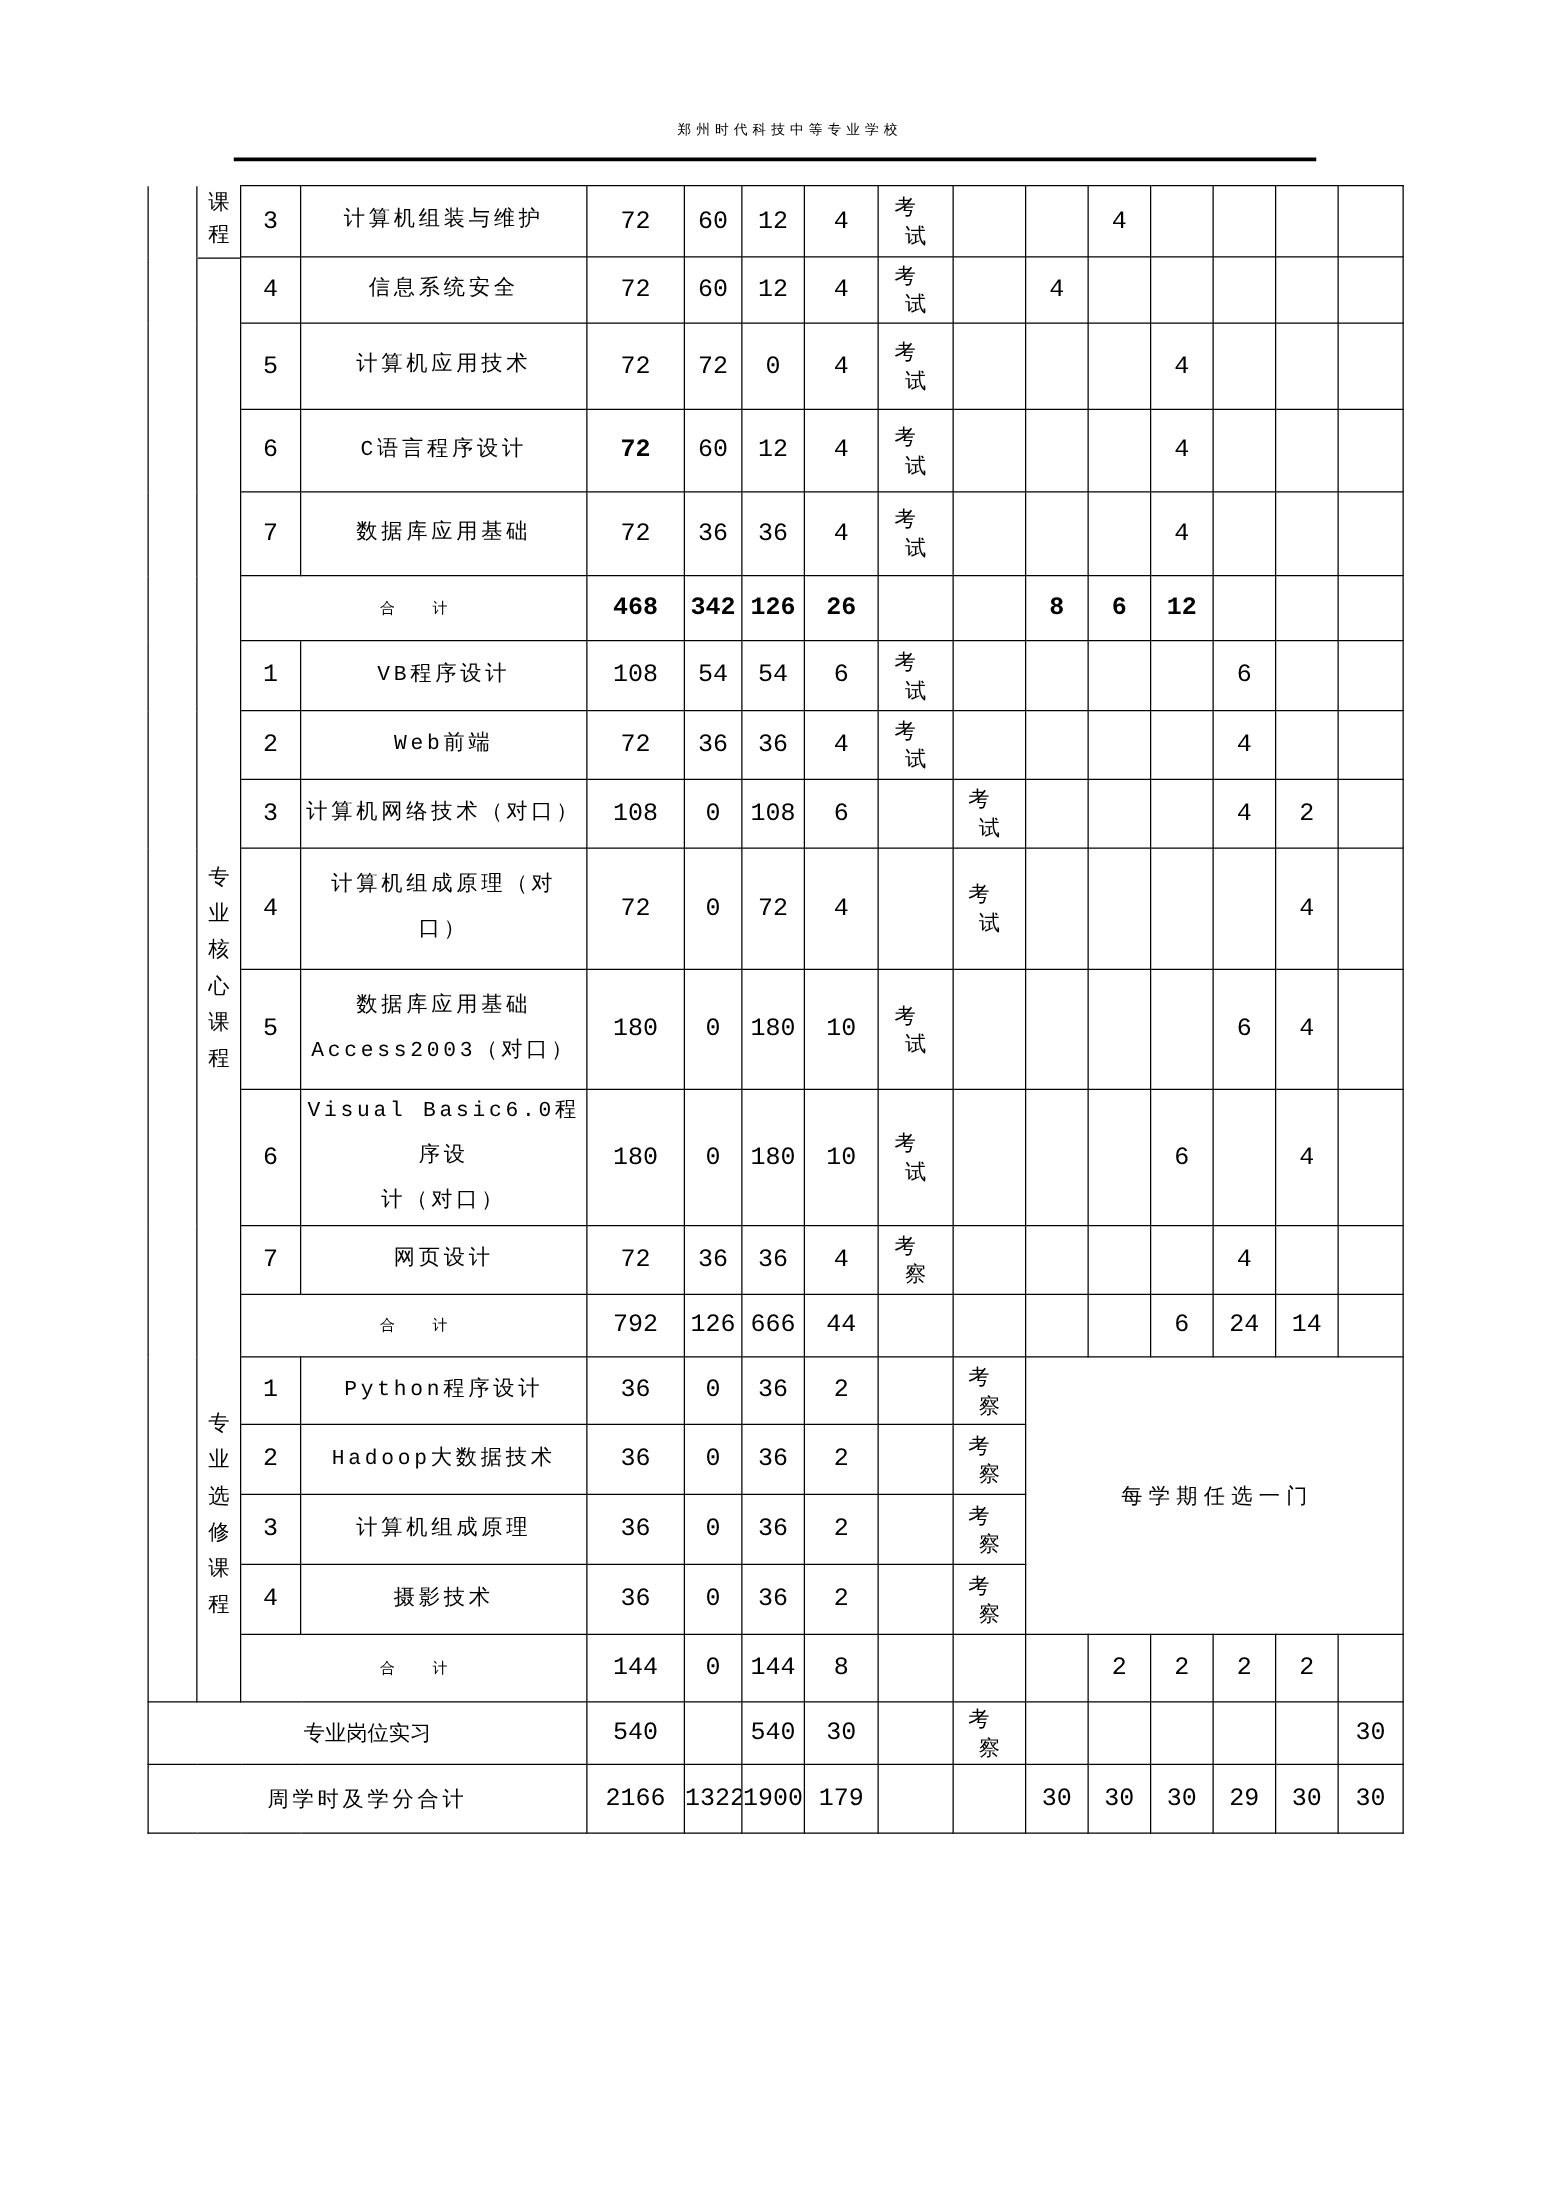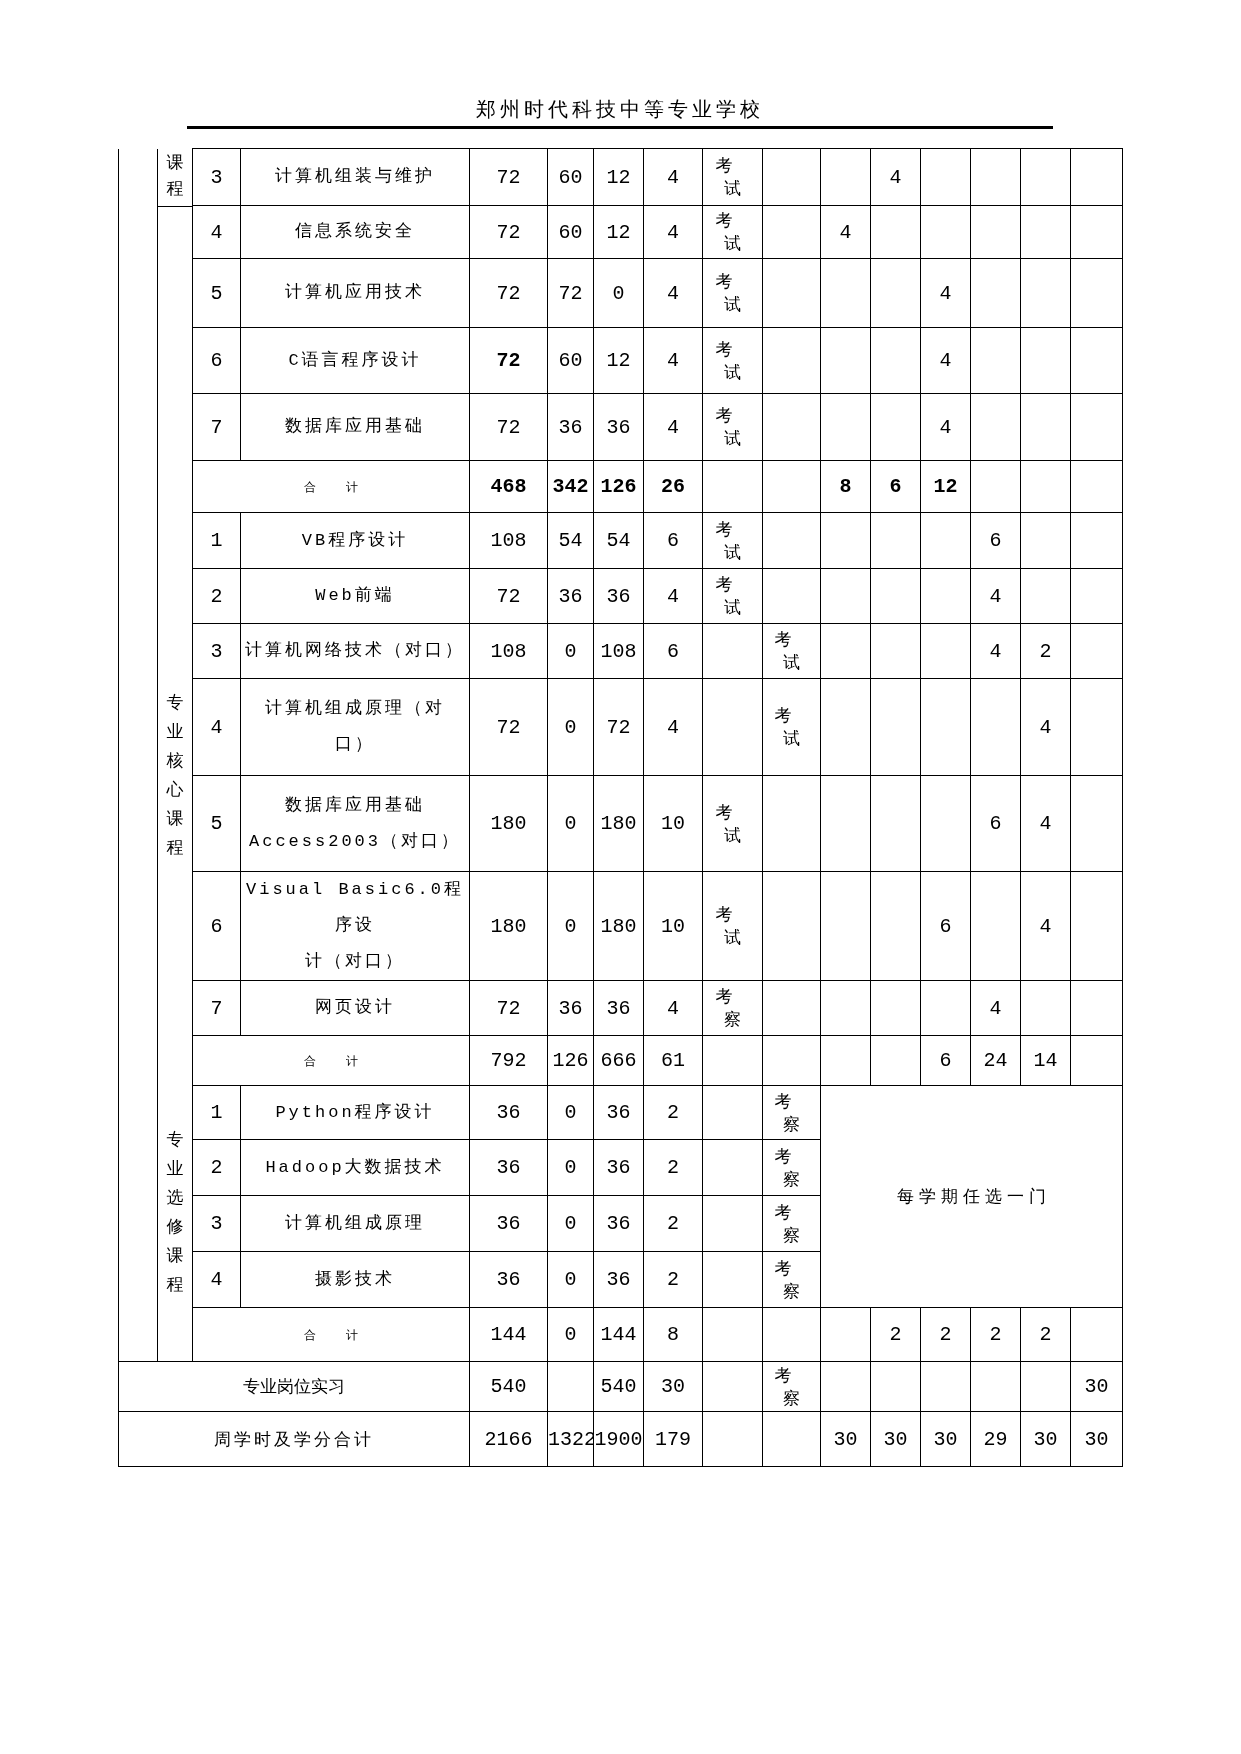--- a/index.html
+++ b/index.html
@@ -1,19 +1,19 @@
 <!DOCTYPE html>
 <html><head>
 <meta charset="utf-8">
 <style>
   html,body{margin:0;padding:0;background:#e8e8e8;}
   .page{position:relative;width:1241px;height:1754px;background:#ffffff;margin:0 auto;
         font-family:"Liberation Mono","DejaVu Sans Mono",monospace;color:#000;}
-  .title{position:absolute;left:187px;top:96px;width:866px;text-align:center;
-         font-size:20px;letter-spacing:4px;}
+  .title{position:absolute;left:199px;top:96px;width:866px;text-align:center;
+         font-size:11px;letter-spacing:4px;}
   .rule{position:absolute;left:187px;top:126px;width:866px;height:3px;background:#000;}
   table.sched{position:absolute;left:118px;top:148px;width:1004px;
               border-collapse:collapse;table-layout:fixed;}
   td{border:1px solid #000;padding:0;text-align:center;vertical-align:middle;
      font-size:20px;overflow:hidden;}
   td.t{font-size:17px;letter-spacing:3px;text-align:center;}
   td.nm{font-size:17px;letter-spacing:3px;white-space:pre-line;line-height:36px;margin-top:12px;}
   .b{font-weight:bold;}
   .ex{letter-spacing:17px;margin-right:-17px;font-size:17px;}
   .hj{letter-spacing:30px;margin-right:-30px;font-size:12px;}
@@ -285,21 +285,21 @@
       <td></td>
       <td>4</td>
       <td></td>
       <td></td>
     </tr>
     <tr style="height:50px">
       <td class="t" colspan="2"><span class="hj">合计</span></td>
       <td>792</td>
       <td>126</td>
       <td>666</td>
-      <td>61</td>
+      <td>44</td>
       <td class="t"></td>
       <td class="t"></td>
       <td></td>
       <td></td>
       <td>6</td>
       <td>24</td>
       <td>14</td>
       <td></td>
     </tr>
 

